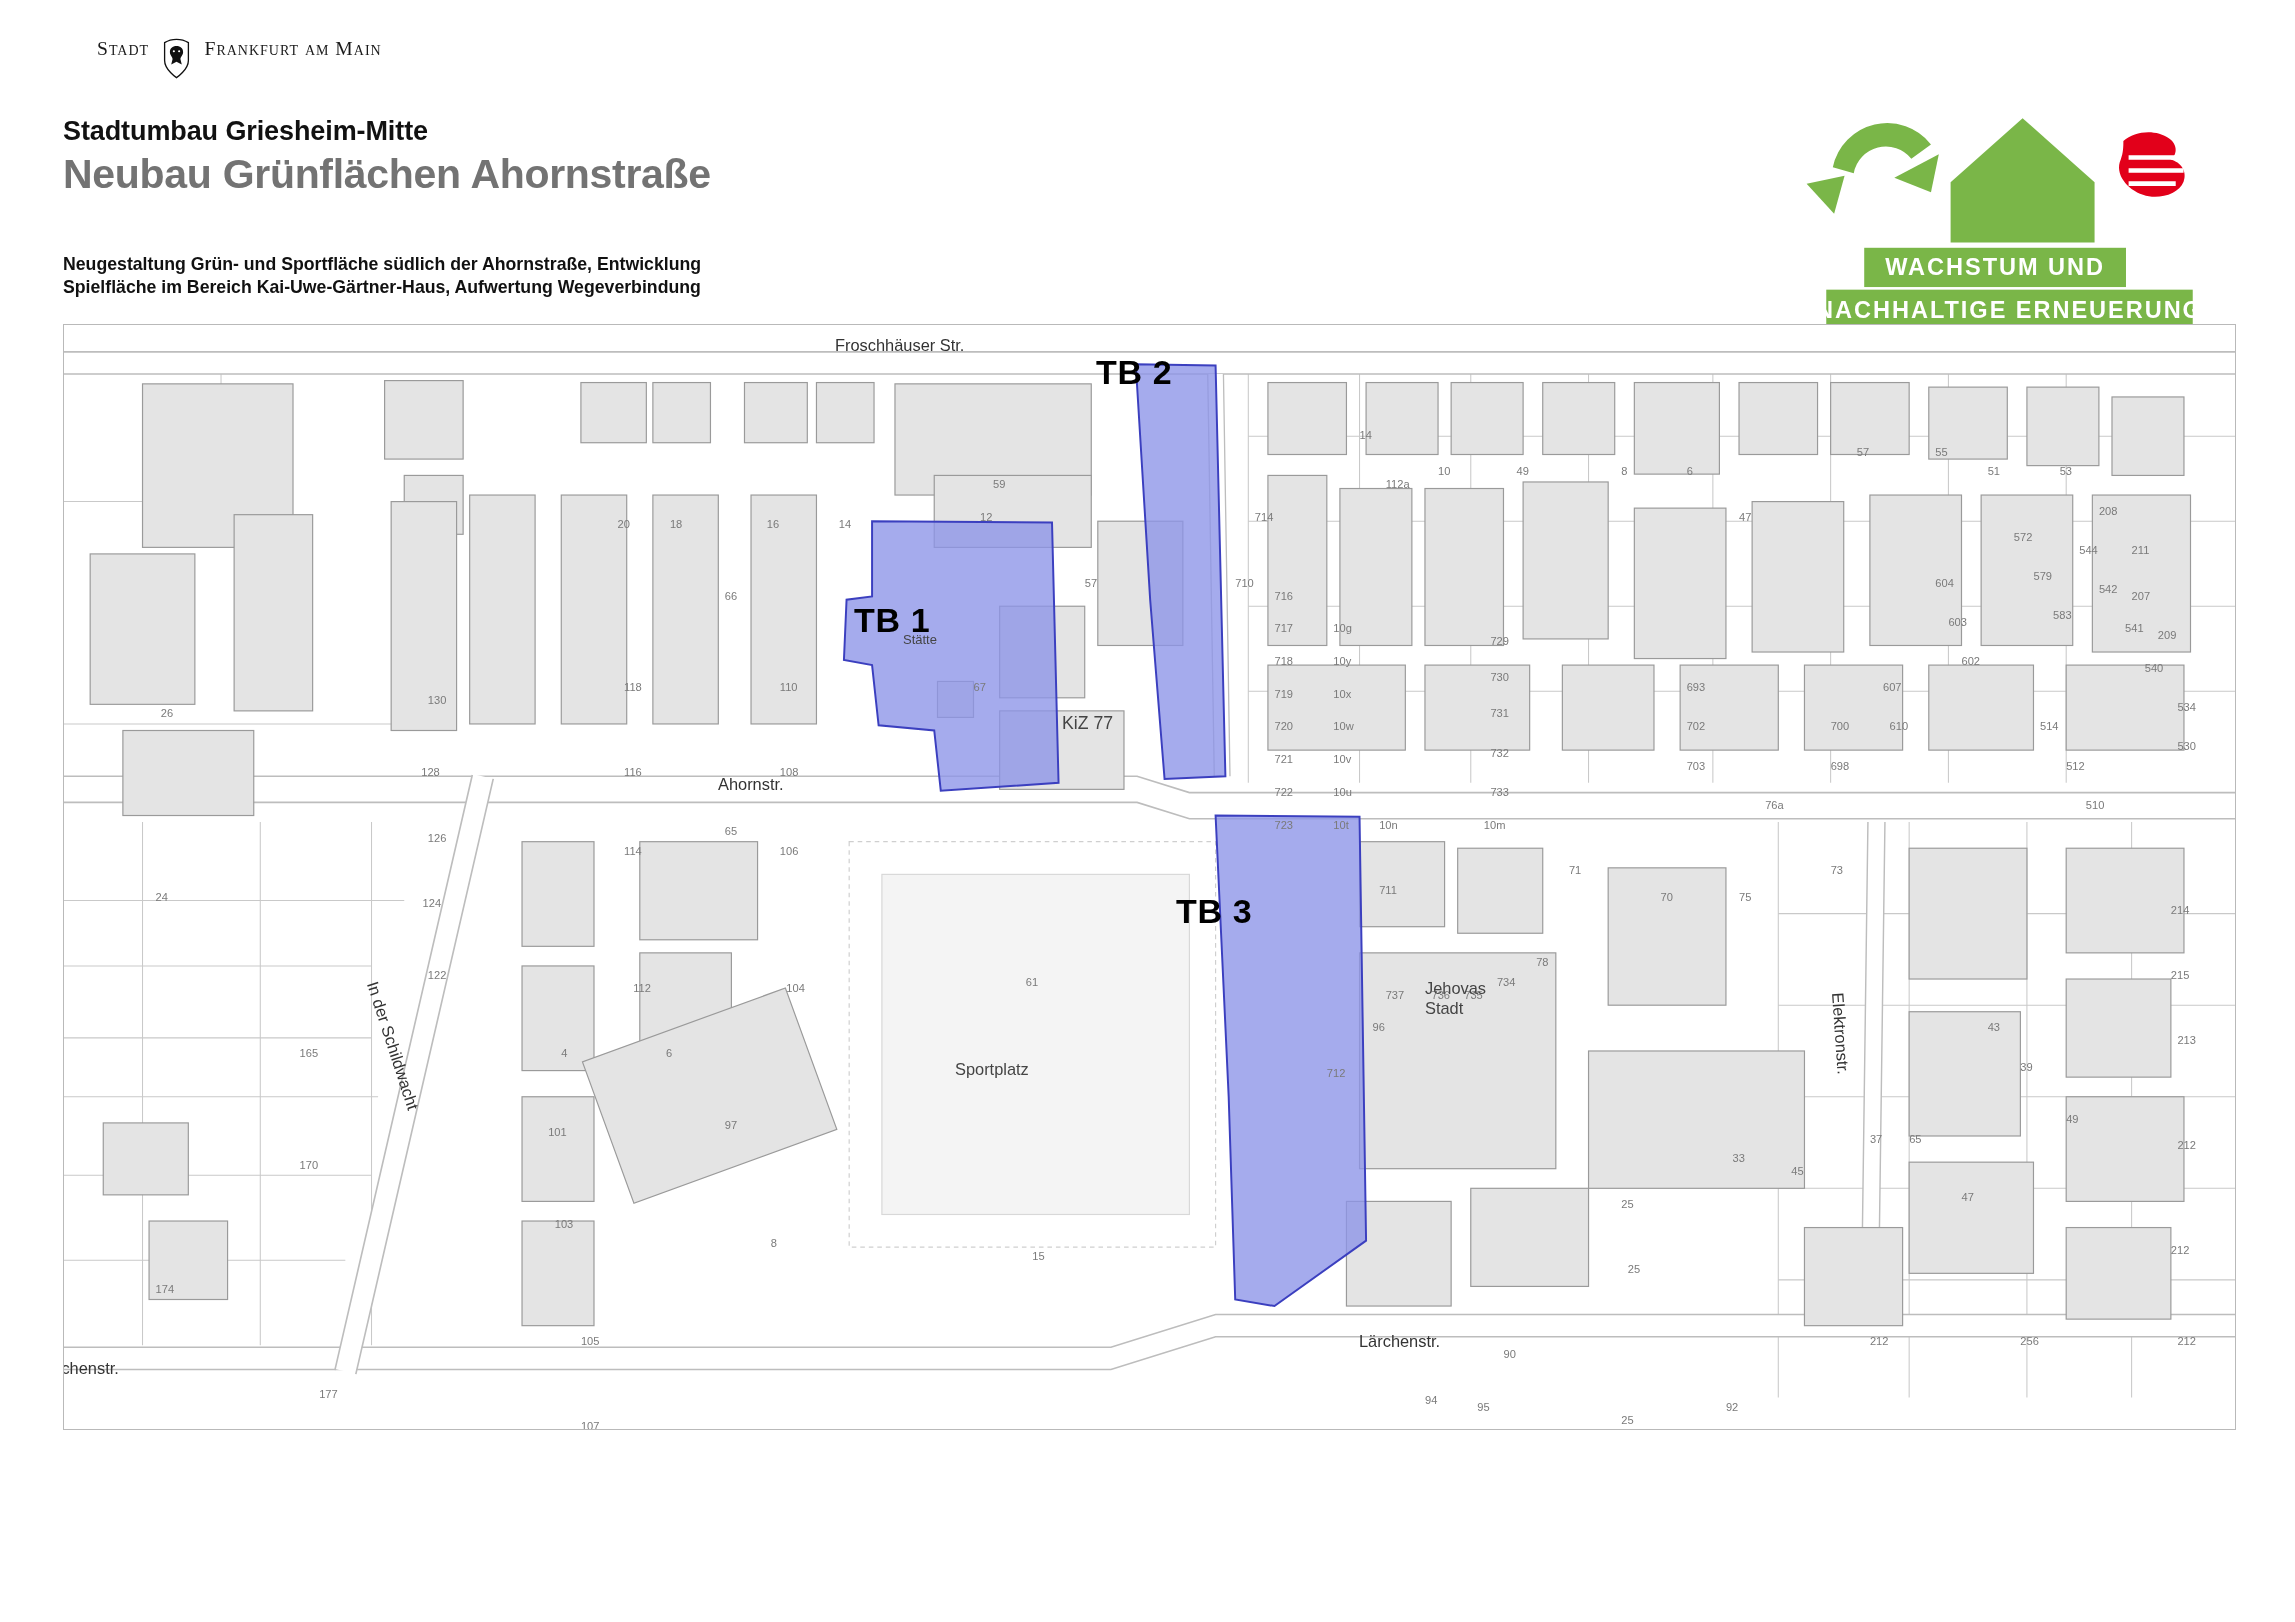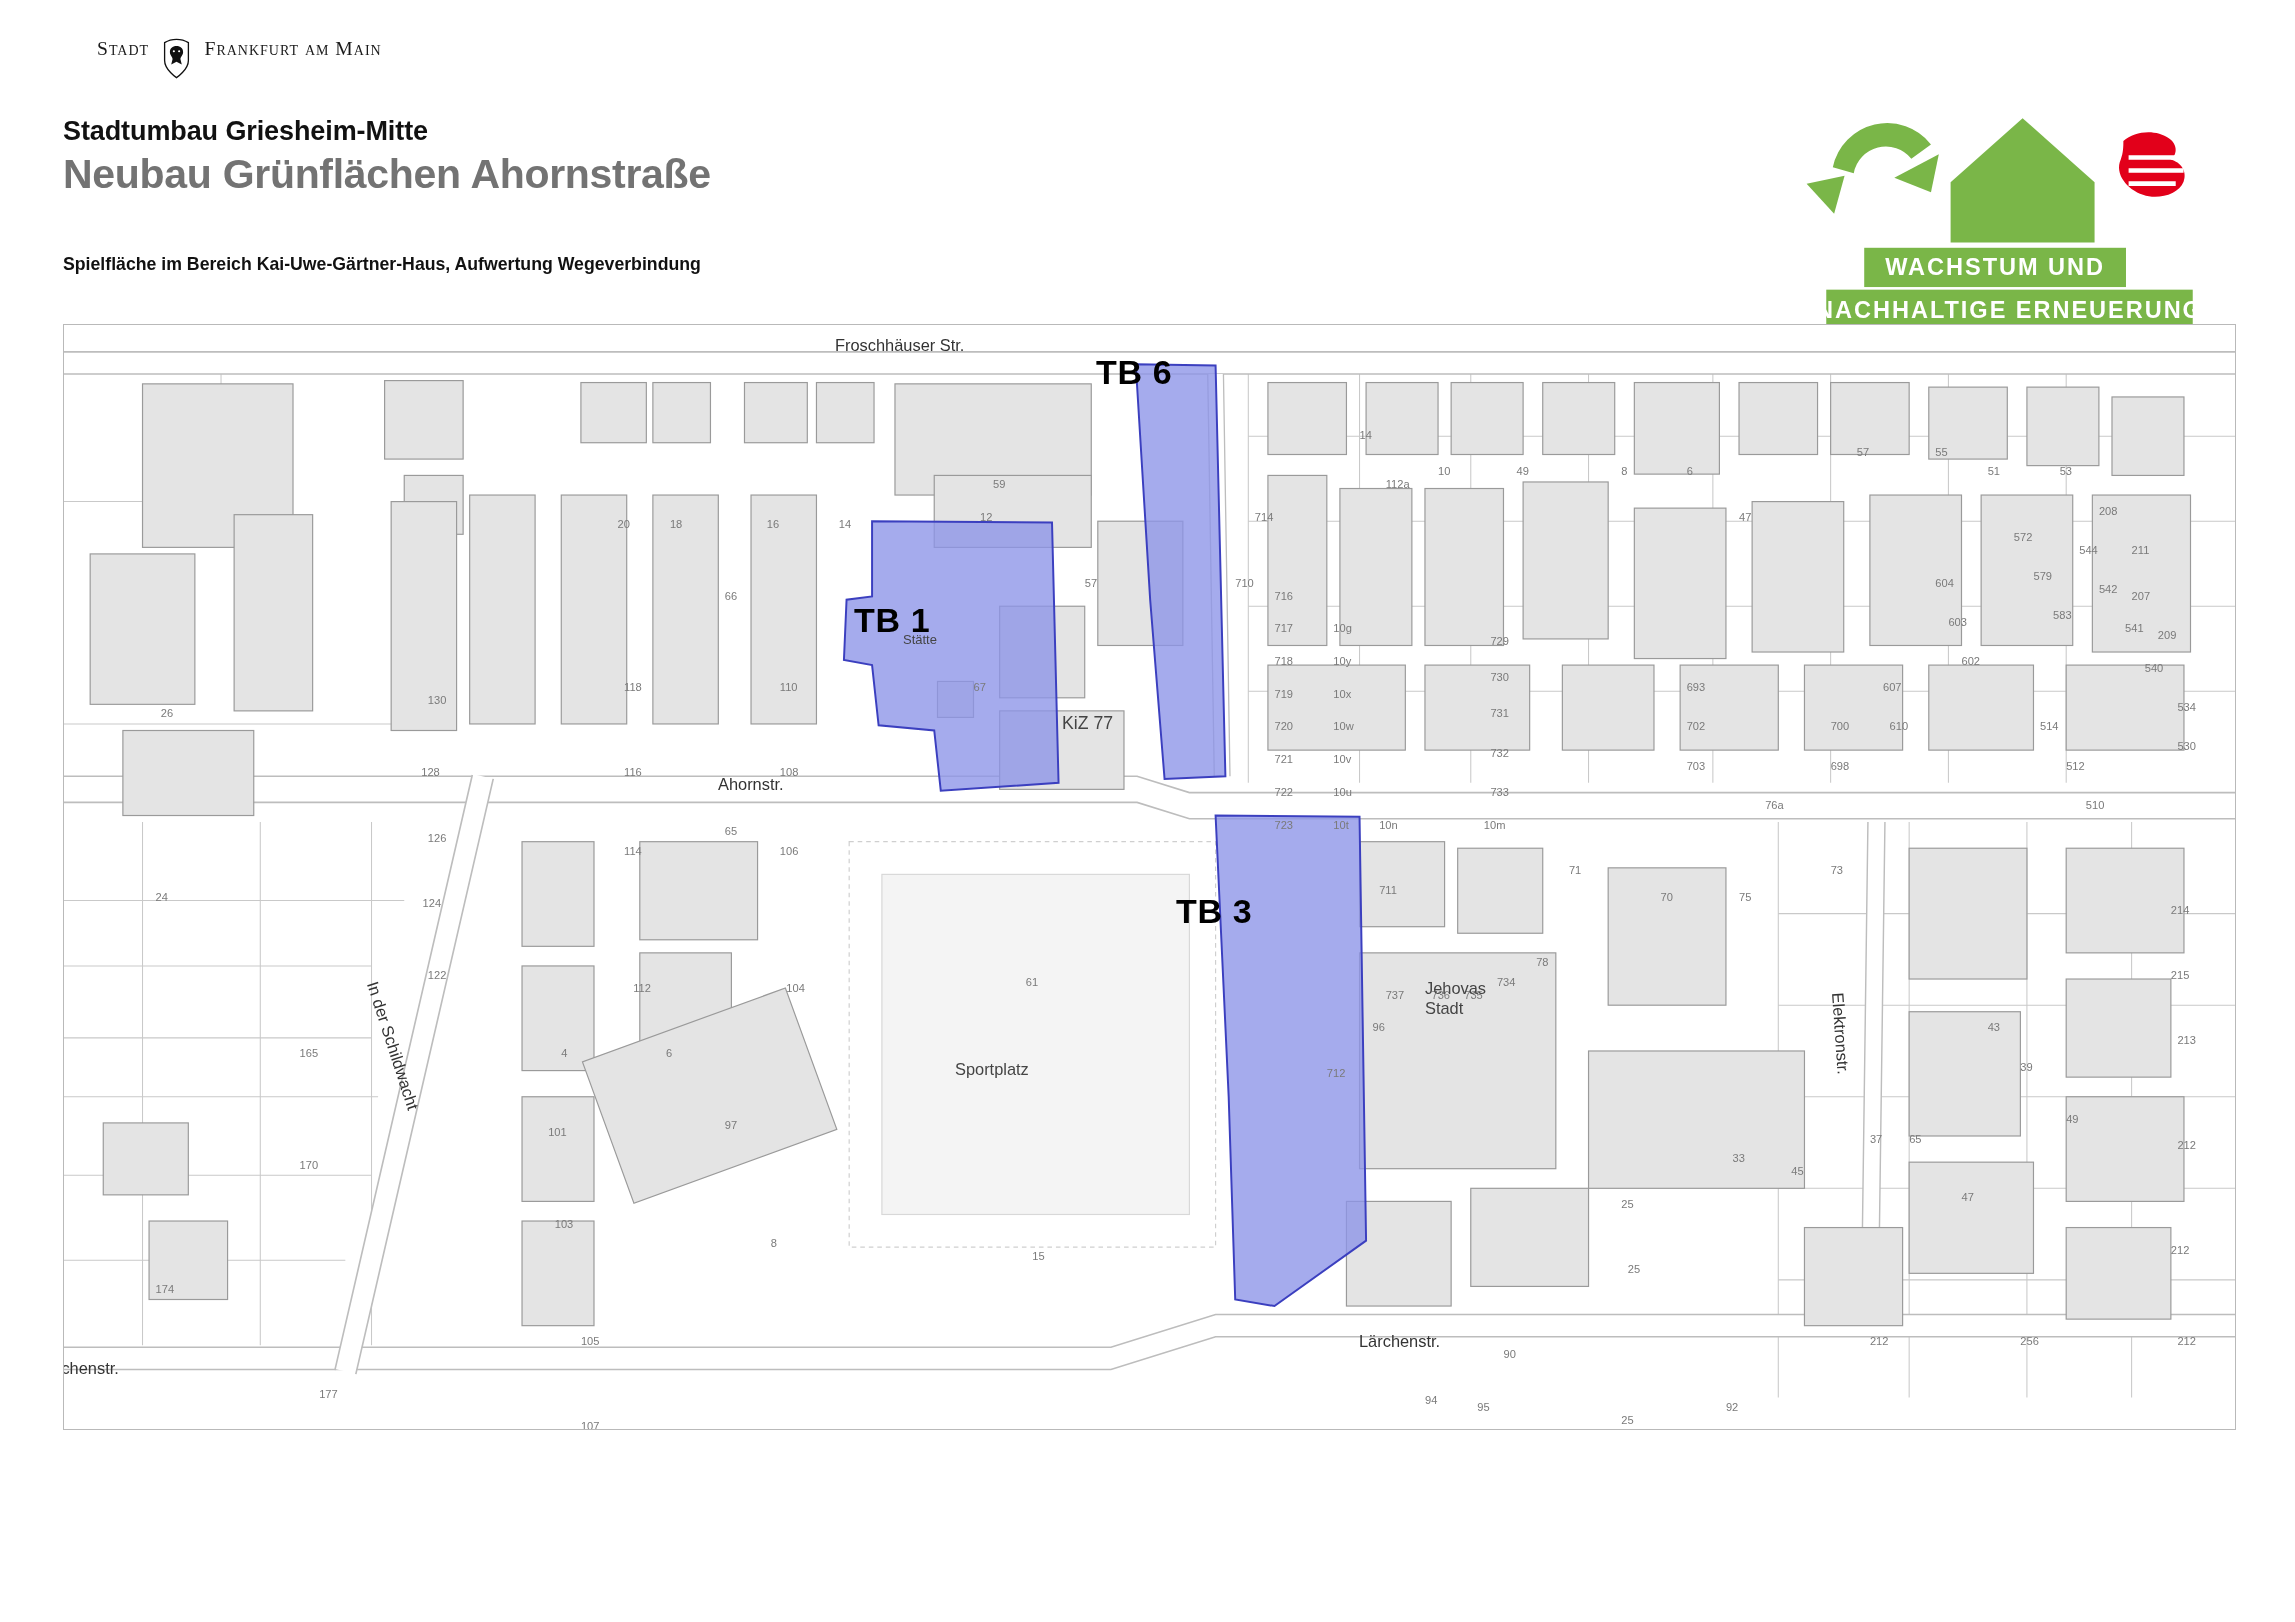--- a/index.html
+++ b/index.html
@@ -148,20 +148,21 @@
     </span>
     <span class="word-right">Frankfurt am Main</span>
   </div>
 
   <div id="title-block">
     <div id="subtitle-top">Stadtumbau Griesheim-Mitte</div>
     <div id="main-title">Neubau Grünflächen Ahornstraße</div>
   </div>
 
   <div id="desc-block">
+    <div>Neugestaltung Grün- und Sportfläche südlich der Ahornstraße, Entwicklung</div>
     <div>Spielfläche im Bereich Kai-Uwe-Gärtner-Haus, Aufwertung Wegeverbindung</div>
   </div>
 
   <div id="program-logo">
     <svg viewBox="0 0 680 400" width="445" height="262">
 
       <path class="pl-green" d="M360 20 L470 118 L470 210 L250 210 L250 118 Z"></path>
 
       <path class="pl-green" d="M70 95 a85 85 0 0 1 150 -35 l-30 22 a50 50 0 0 0 -88 22 z"></path>
       <path class="pl-green" d="M232 75 l-12 58 -56 -22 z"></path>
@@ -453,21 +454,21 @@
       <text x="3220" y="1420">212</text>
         <text x="3230" y="1560">212</text>
       <text x="2990" y="1560">256</text>
         <text x="2760" y="1560">212</text>
       <text x="2200" y="1580">90</text>
         <text x="2160" y="1660">95</text>
     </g>
   </svg>
 
   <div class="tb-label" style="left:790px; top:276px;">TB 1</div>
-  <div class="tb-label" style="left:1032px; top:27.5px;">TB 6</div>
+  <div class="tb-label" style="left:1032px; top:27.5px;">TB 2</div>
   <div class="tb-label" style="left:1112px; top:567px;">TB 3</div>
 
   <div class="street-label" style="left:771px; top:10.5px;">Froschhäuser Str.</div>
   <div class="street-label" style="left:654px; top:450px;">Ahornstr.</div>
   <div class="street-label" style="left:317px; top:654px; transform:rotate(72deg); transform-origin: left top;">In der Schildwacht</div>
   <div class="street-label" style="left:1295px; top:1007px;">Lärchenstr.</div>
   <div class="street-label" style="left:1783px; top:667px; transform:rotate(86deg); transform-origin: left top;">Elektronstr.</div>
   <div class="street-label" style="left:-2.6px; top:1034px;">chenstr.</div>
 
   <div class="place-label" style="left:891px; top:735px;">Sportplatz</div>

